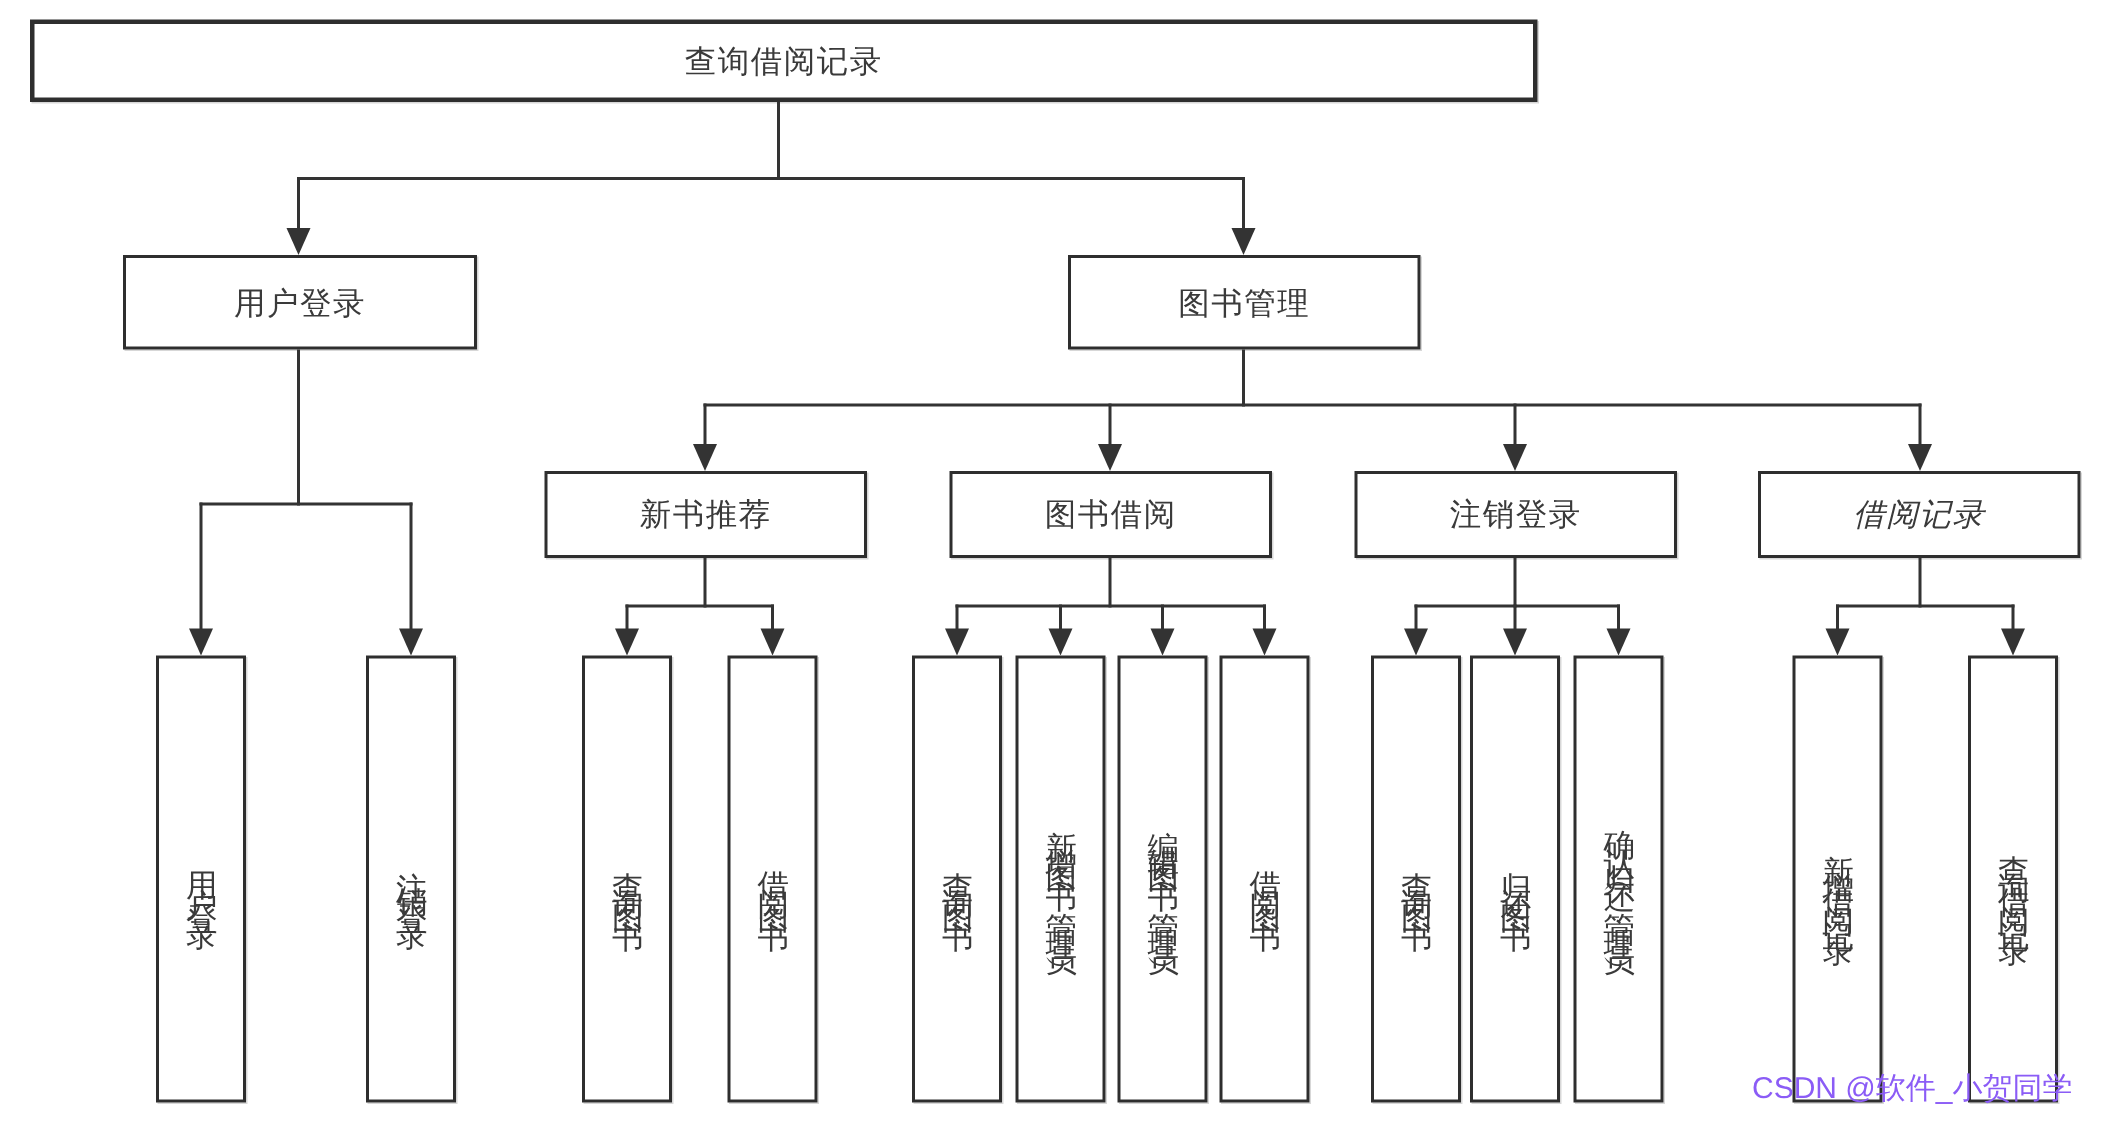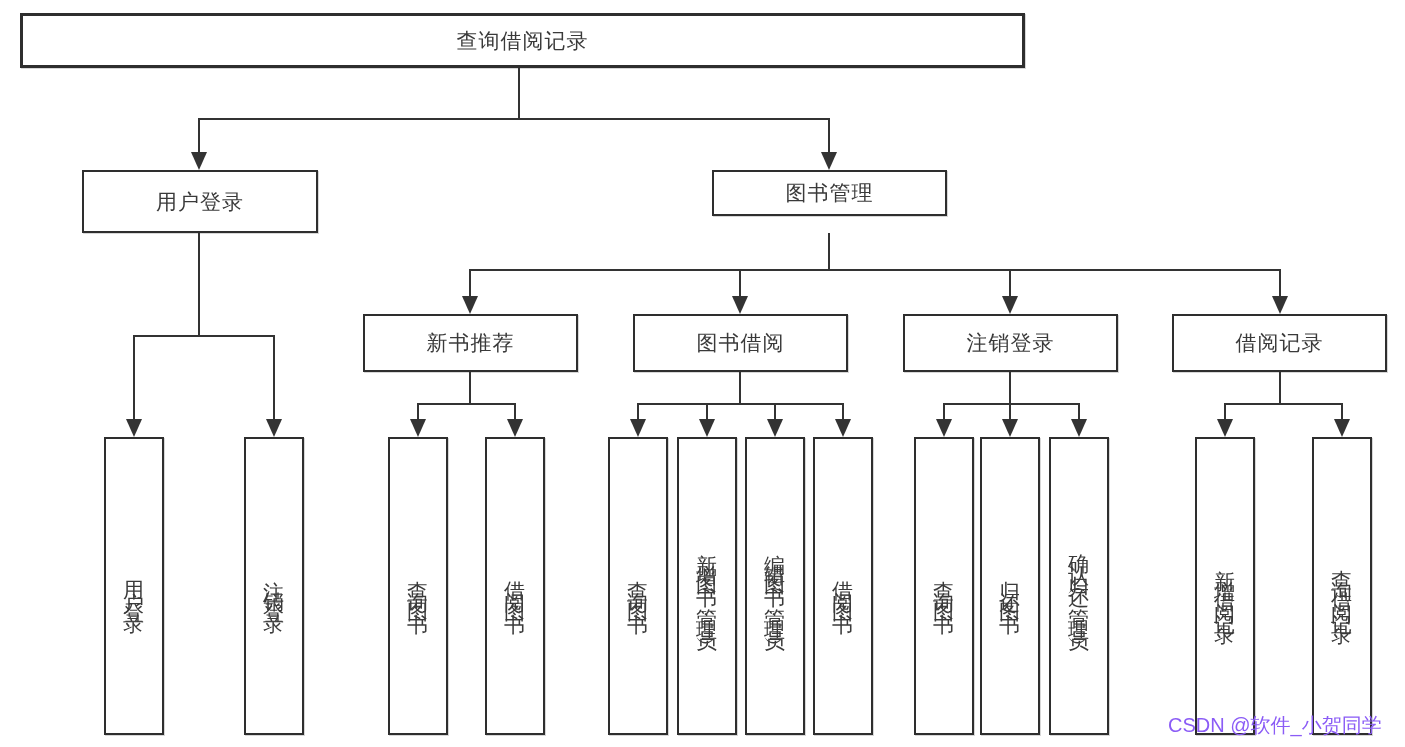--- a/index.html
+++ b/index.html
@@ -78,21 +78,21 @@
   <div class="node root" style="left:20px; top:13px; width:1005px; height:55px;">查询借阅记录</div>
 
   <div class="v" style="left:518px; top:68px; height:52px;"></div>
   <div class="h" style="left:198px; top:118px; width:632px;"></div>
   <div class="v" style="left:198px; top:118px; height:37px;"></div>
   <div class="arr" style="left:191px; top:152px;"></div>
   <div class="v" style="left:828px; top:118px; height:37px;"></div>
   <div class="arr" style="left:821px; top:152px;"></div>
 
   <div class="node" style="left:82px; top:170px; width:236px; height:63px;">用户登录</div>
-  <div class="node" style="left:712px; top:170px; width:235px; height:46px;">图书管理</div>
+  <div class="node" style="left:712px; top:170px; width:235px; height:63px;">图书管理</div>
 
   <div class="v" style="left:198px; top:233px; height:104px;"></div>
   <div class="h" style="left:133px; top:335px; width:142px;"></div>
   <div class="v" style="left:133px; top:335px; height:86px;"></div>
   <div class="arr" style="left:126px; top:419px;"></div>
   <div class="v" style="left:273px; top:335px; height:86px;"></div>
   <div class="arr" style="left:266px; top:419px;"></div>
 
   <div class="v" style="left:828px; top:233px; height:38px;"></div>
   <div class="h" style="left:469px; top:269px; width:812px;"></div>
@@ -101,21 +101,21 @@
   <div class="v" style="left:739px; top:269px; height:30px;"></div>
   <div class="arr" style="left:732px; top:296px;"></div>
   <div class="v" style="left:1009px; top:269px; height:30px;"></div>
   <div class="arr" style="left:1002px; top:296px;"></div>
   <div class="v" style="left:1279px; top:269px; height:30px;"></div>
   <div class="arr" style="left:1272px; top:296px;"></div>
 
   <div class="node" style="left:633px; top:314px; width:215px; height:58px;">图书借阅</div>
   <div class="node" style="left:363px; top:314px; width:215px; height:58px;">新书推荐</div>
   <div class="node" style="left:903px; top:314px; width:215px; height:58px;">注销登录</div>
-  <div class="node" style="left:1172px; top:314px; width:215px; height:58px;">借阅记录</div>
+  <div class="node" style="left:1172px; top:314px; width:215px; height:58px;font-style:italic;">借阅记录</div>
 
   <div class="v" style="left:469px; top:372px; height:33px;"></div>
   <div class="h" style="left:417px; top:403px; width:99px;"></div>
   <div class="v" style="left:417px; top:403px; height:20px;"></div>
   <div class="arr" style="left:410px; top:419px;"></div>
   <div class="v" style="left:514px; top:403px; height:20px;"></div>
   <div class="arr" style="left:507px; top:419px;"></div>
 
   <div class="v" style="left:739px; top:372px; height:33px;"></div>
   <div class="h" style="left:637px; top:403px; width:207px;"></div>

